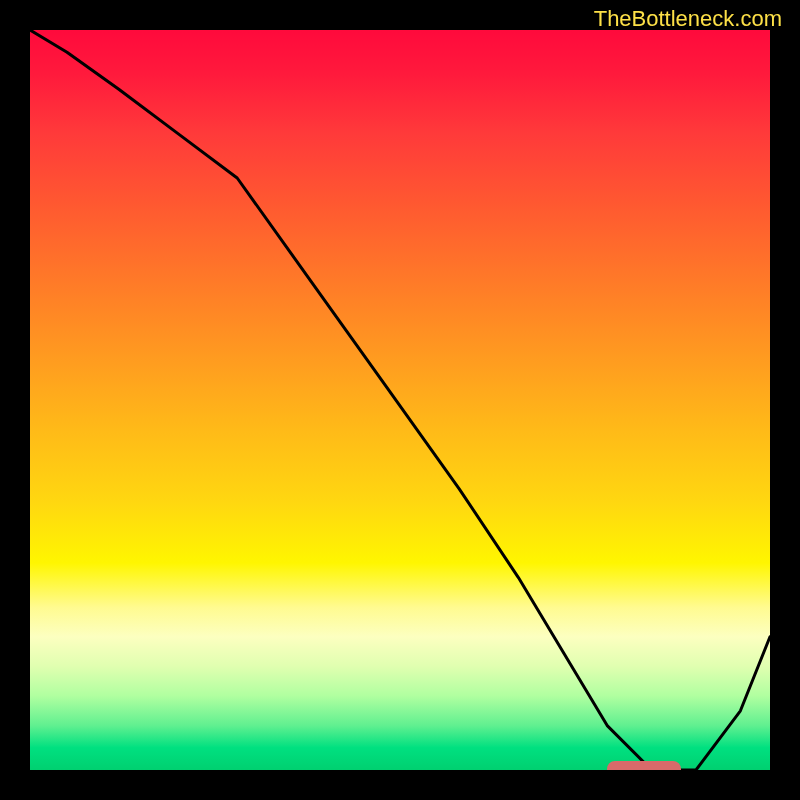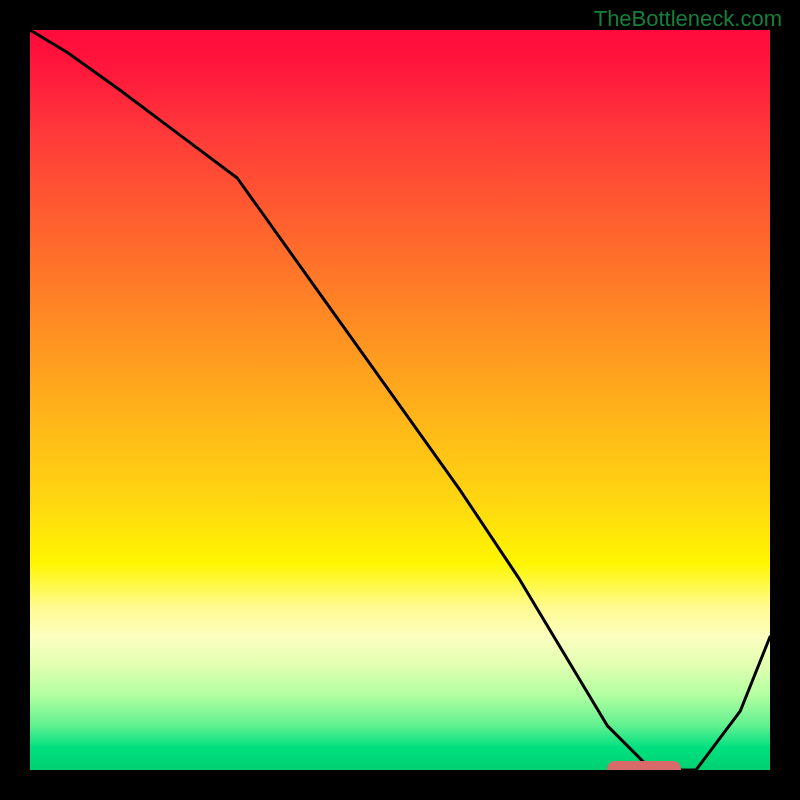--- a/index.html
+++ b/index.html
@@ -13,21 +13,21 @@
   .container {
     width: 800px;
     height: 800px;
     position: relative;
     background: #000;
   }
   .watermark {
     position: absolute;
     top: 6px;
     right: 18px;
-    color: #15803d;
+    color: #fde047;
     font-size: 22px;
     font-weight: 500;
     z-index: 10;
   }
   .plot-area {
     position: absolute;
     left: 30px;
     top: 30px;
     width: 740px;
     height: 740px;

